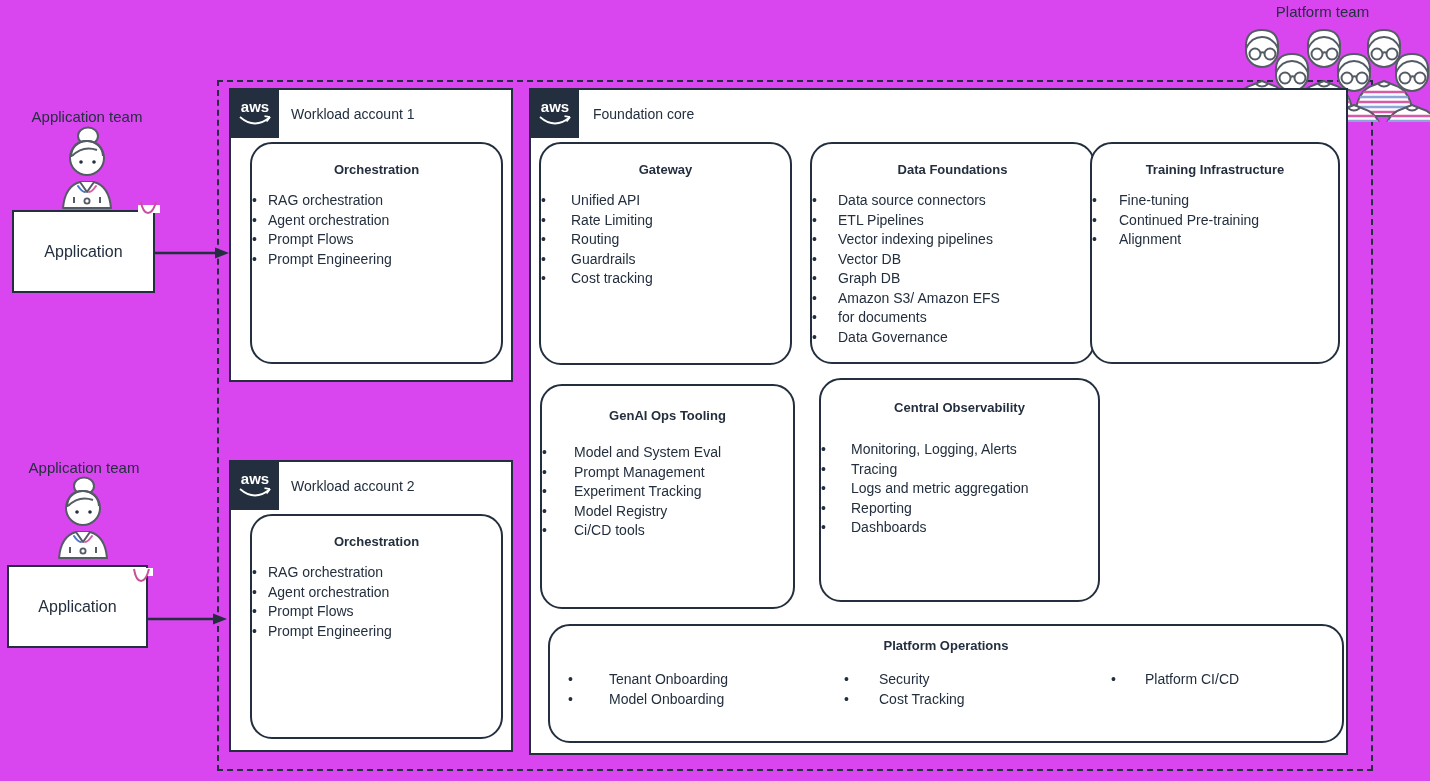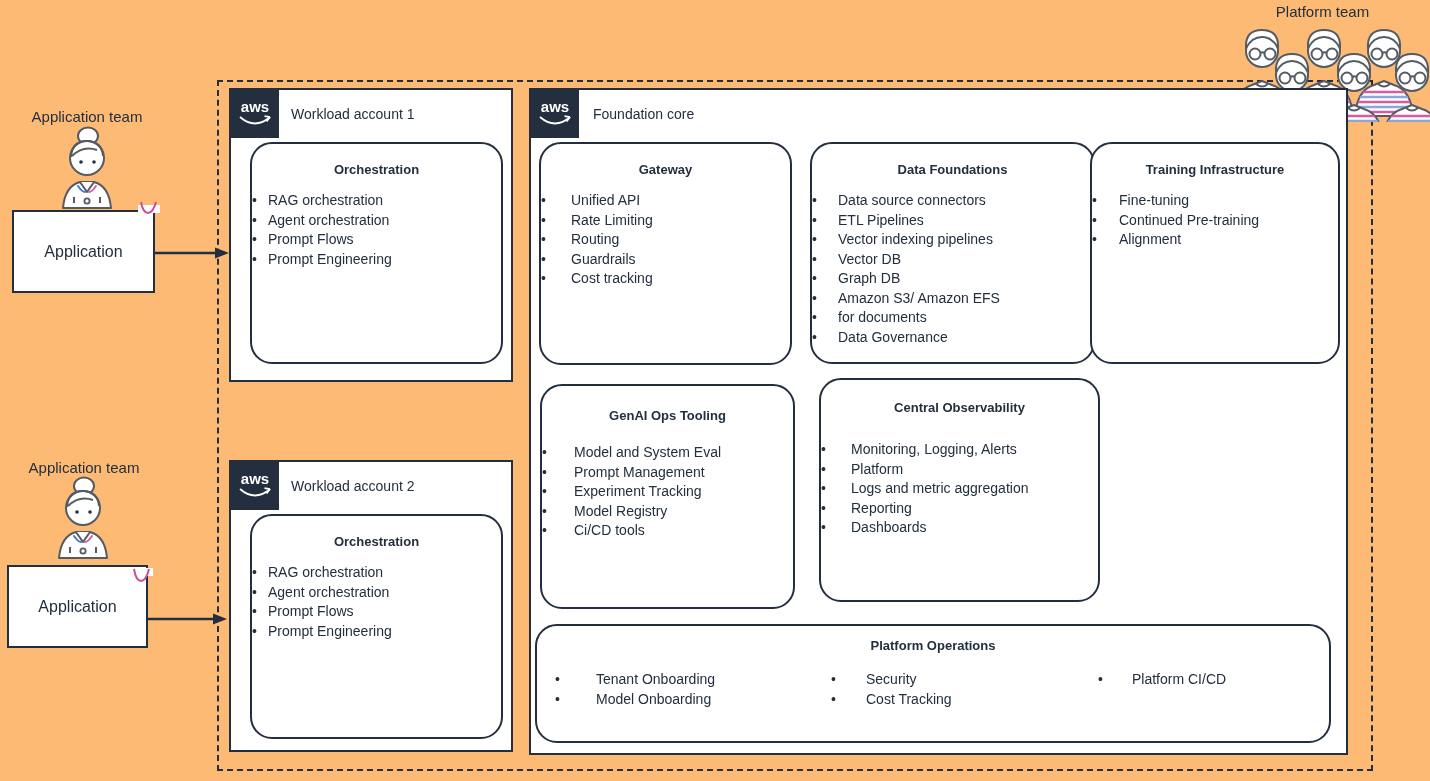--- a/index.html
+++ b/index.html
@@ -3,21 +3,21 @@
 <meta charset="utf-8">
 <style>
   :root{
     --ink:#232f3e;
     --outline:#545b64;
     --pink:#d75aa4;
     --blue:#8ca6d9;
   }
   html,body{margin:0;padding:0;background:#fff;}
   .stage{
-    position:relative;width:1430px;height:781px;background:#fdba74;overflow:hidden;
+    position:relative;width:1430px;height:781px;background:#d946ef;overflow:hidden;
     font-family:"Liberation Sans",sans-serif;color:var(--ink);
   }
   .abs{position:absolute;}
   
   .dashed-boundary{
     left:217px;top:80px;width:1156px;height:691px;
     border:2px dashed var(--ink);box-sizing:border-box;background:transparent;
   }
   
   .team-label{font-size:15px;text-align:center;}
@@ -239,28 +239,28 @@
           <li>Experiment Tracking</li>
           <li>Model Registry</li>
           <li>Ci/CD tools</li>
         </ul>
     </div>
 
     <div class="card" style="left:288px;top:288px;width:281px;height:224px;">
       <h3 class="h3-central">Central Observability</h3>
       <ul class="ul-central">
           <li>Monitoring, Logging, Alerts</li>
-          <li>Platform</li>
+          <li>Tracing</li>
           <li>Logs and metric aggregation</li>
           <li>Reporting</li>
           <li>Dashboards</li>
         </ul>
     </div>
 
-    <div class="card" style="left:4px;top:534px;width:796px;height:119px;">
+    <div class="card" style="left:17px;top:534px;width:796px;height:119px;">
       <h3 class="h3-platops">Platform Operations</h3>
       <ul class="ul-platops ul-col1" style="left:18px;top:44px;">
           <li>Tenant Onboarding</li>
           <li>Model Onboarding</li>
         </ul>
       <ul class="ul-platops ul-col2" style="left:294px;top:44px;">
           <li>Security</li>
           <li>Cost Tracking</li>
         </ul>
       <ul class="ul-platops ul-col3" style="left:561px;top:44px;">

